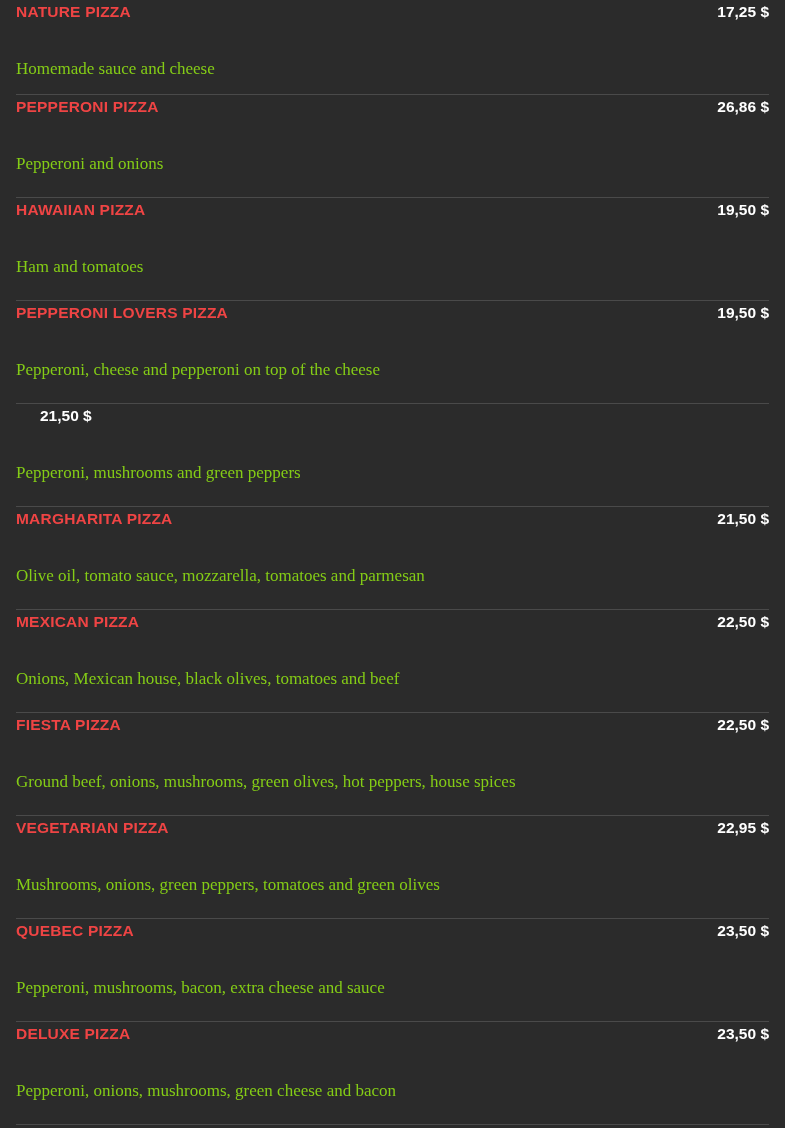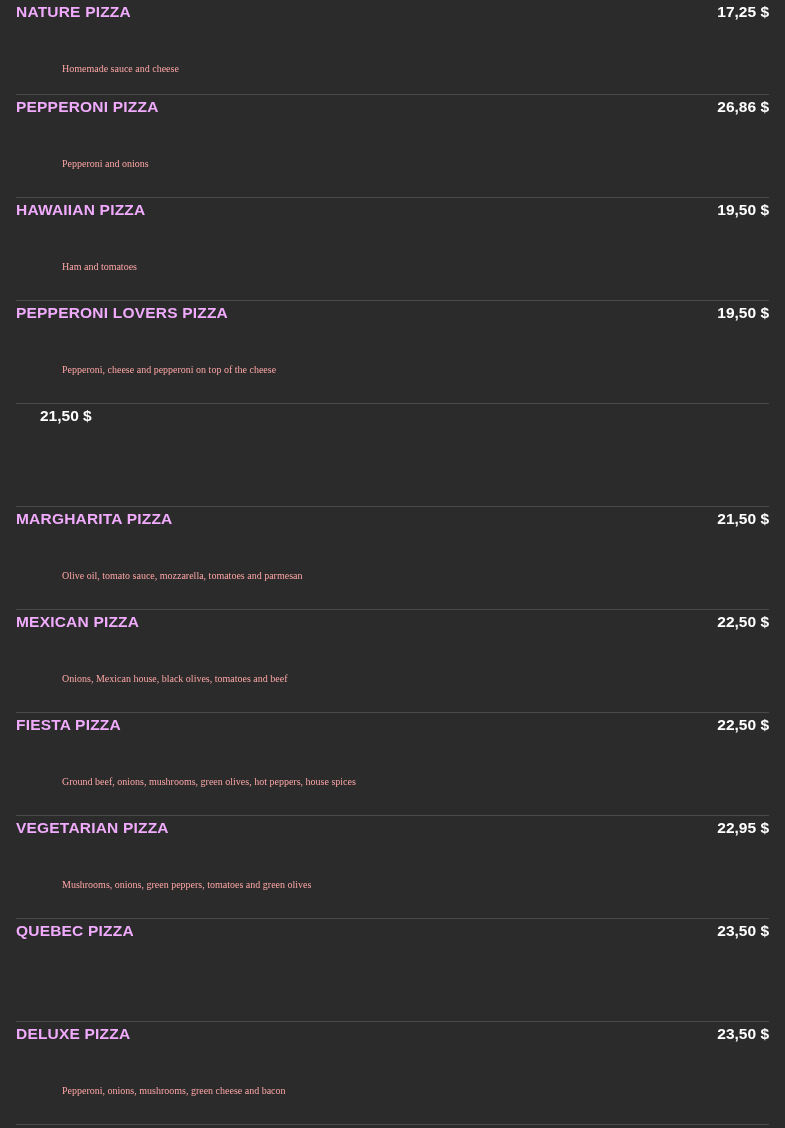--- a/index.html
+++ b/index.html
@@ -37,40 +37,39 @@
   }
   .menu-item.first .item-head {
     padding-top: 0px;
   }
   .item-name {
     font-family: "Liberation Sans", sans-serif;
     font-weight: bold;
     font-size: 15.5px;
     letter-spacing: 0.2px;
     text-transform: uppercase;
-    color: #f0abfc;
+    color: #ef4444;
     line-height: 24px;
     white-space: nowrap;
   }
   .item-price {
     font-family: "Liberation Sans", sans-serif;
     font-weight: bold;
     font-size: 15.5px;
     color: #ffffff;
     line-height: 24px;
     white-space: nowrap;
     margin-left: 24px;
   }
   .item-desc {
     font-family: "Liberation Serif", serif;
-    font-size: 10px;
-    color: #fca5a5;
+    font-size: 17px;
+    color: #84cc16;
     line-height: 16px;
     margin-top: 37px;
-    margin-left: 46px;
   }
   .menu-item.first .item-desc {
     margin-top: 37px;
   }
 </style>
 </head>
 <body>
 
 <div id="menu">
 
@@ -103,20 +102,21 @@
       <span class="item-name">PEPPERONI LOVERS PIZZA</span>
       <span class="item-price">19,50 $</span>
     </div>
     <div class="item-desc">Pepperoni, cheese and pepperoni on top of the cheese</div>
   </div>
 
   <div class="menu-item">
     <div class="item-head">
       <span class="item-price">21,50 $</span>
     </div>
+    <div class="item-desc">Pepperoni, mushrooms and green peppers</div>
   </div>
 
   <div class="menu-item">
     <div class="item-head">
       <span class="item-name">MARGHARITA PIZZA</span>
       <span class="item-price">21,50 $</span>
     </div>
     <div class="item-desc">Olive oil, tomato sauce, mozzarella, tomatoes and parmesan</div>
   </div>
 
@@ -142,20 +142,21 @@
       <span class="item-price">22,95 $</span>
     </div>
     <div class="item-desc">Mushrooms, onions, green peppers, tomatoes and green olives</div>
   </div>
 
   <div class="menu-item">
     <div class="item-head">
       <span class="item-name">QUEBEC PIZZA</span>
       <span class="item-price">23,50 $</span>
     </div>
+    <div class="item-desc">Pepperoni, mushrooms, bacon, extra cheese and sauce</div>
   </div>
 
   <div class="menu-item">
     <div class="item-head">
       <span class="item-name">DELUXE PIZZA</span>
       <span class="item-price">23,50 $</span>
     </div>
     <div class="item-desc">Pepperoni, onions, mushrooms, green cheese and bacon</div>
   </div>
 

